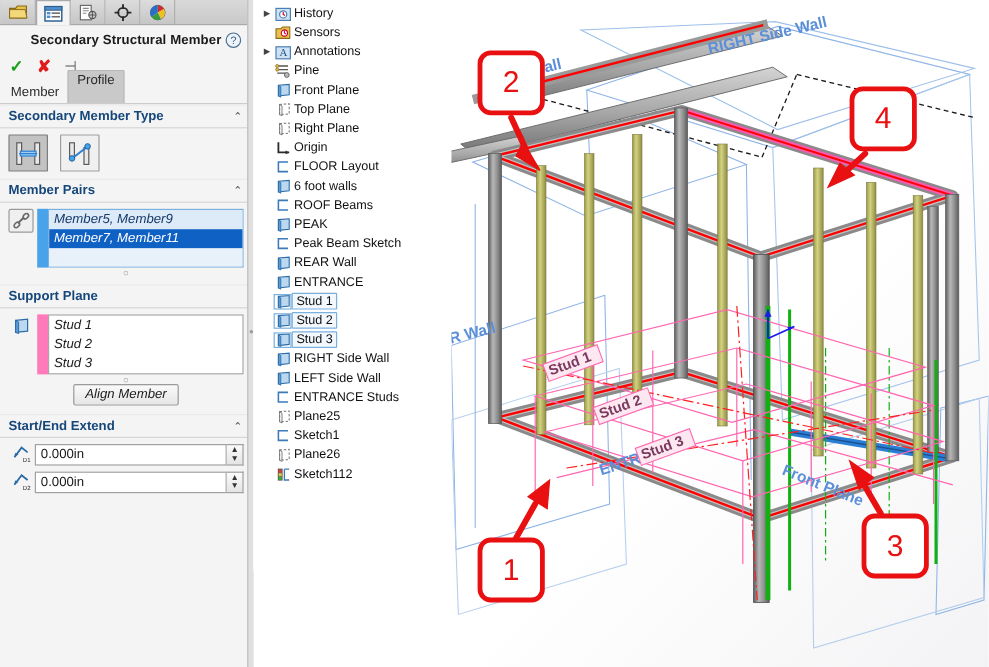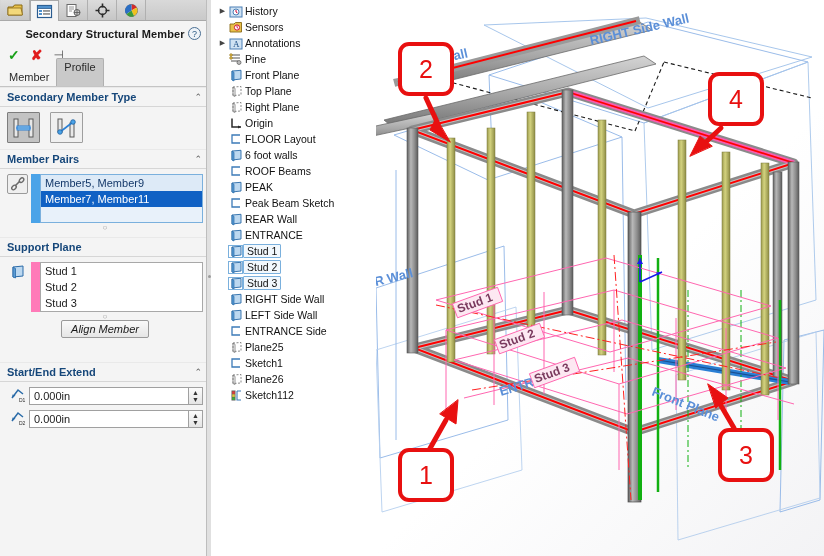--- a/index.html
+++ b/index.html
@@ -96,21 +96,21 @@
   .sec-body { padding: 5px 7px 6px 7px; }
 
   .icon-btn {
     width: 33px; height: 31px;
     border: 1px solid #9e9e9e; background: #f0f0f0;
     display: inline-flex; align-items: center; justify-content: center;
     margin-right: 7px; border-radius: 1px;
   }
   .icon-btn.sel { background: #c3c3c3; border: 1px solid #7d7d7d; }
 
-  .list-row { display: flex; align-items: flex-start; }
+  .list-row { display: flex; align-items: flex-start; font-style: italic; }
   .sel-ico {
     width: 21px; height: 20px; border: 1px solid #9a9a9a;
     background: #efefef; border-radius: 2px;
     display: flex; align-items: center; justify-content: center;
     margin-right: 3px; flex: 0 0 21px;
   }
   .plane-ico {
     width: 21px; height: 20px;
     display: flex; align-items: center; justify-content: center;
     margin-right: 3px; flex: 0 0 21px;
@@ -321,21 +321,21 @@
           <div class="li">Stud 2</div>
           <div class="li">Stud 3</div>
         </div>
       </div>
       <div class="grip">○</div>
       <div class="center" style="margin-top:3px;">
         <span class="btn">Align Member</span>
       </div>
     </div>
 
-    <div class="sec-head" style="margin-top:21px;">
+    <div class="sec-head" style="margin-top:4px;">
       <span class="sec-title">Start/End Extend</span>
       <span class="chev">⌃</span>
     </div>
     <div class="sec-body">
       <div class="dim-row">
         <div class="dim-ico">
           <svg width="17" height="16" viewBox="0 0 17 16">
             <path d="M2 10 L8 2 L13 6" fill="none" stroke="#2a6ba8" stroke-width="1.5"></path>
             <path d="M2 10 l0.5 -3.5 l3 1 Z" fill="#2a6ba8"></path>
             <text x="9" y="14" font-size="5" fill="#2a2a2a" font-family="Liberation Sans, sans-serif">D1</text>
@@ -570,21 +570,21 @@
         </span>
       <span class="tlabel">LEFT Side Wall</span>
     </div>
     <div class="tnode">
       <span class="tarrow"></span>
       <span class="tico">
           <svg width="14" height="13" viewBox="0 0 14 13">
             <path d="M11 2 H3 V10 H11" fill="none" stroke="#3d7bb8" stroke-width="1.3"></path>
           </svg>
         </span>
-      <span class="tlabel">ENTRANCE Side</span>
+      <span class="tlabel">ENTRANCE Studs</span>
     </div>
     <div class="tnode">
       <span class="tarrow"></span>
       <span class="tico">
           <svg width="14" height="13" viewBox="0 0 14 13">
             <path d="M4 2 L12 1.5 L12 10 L4 10.5 Z" fill="none" stroke="#7a7a7a" stroke-width="0.9" stroke-dasharray="2 1.5"></path>
             <path d="M4 2 L6 3.3 L6 11.5 L4 10.5 Z" fill="none" stroke="#7a7a7a" stroke-width="0.8"></path>
           </svg>
         </span>
       <span class="tlabel">Plane25</span>

